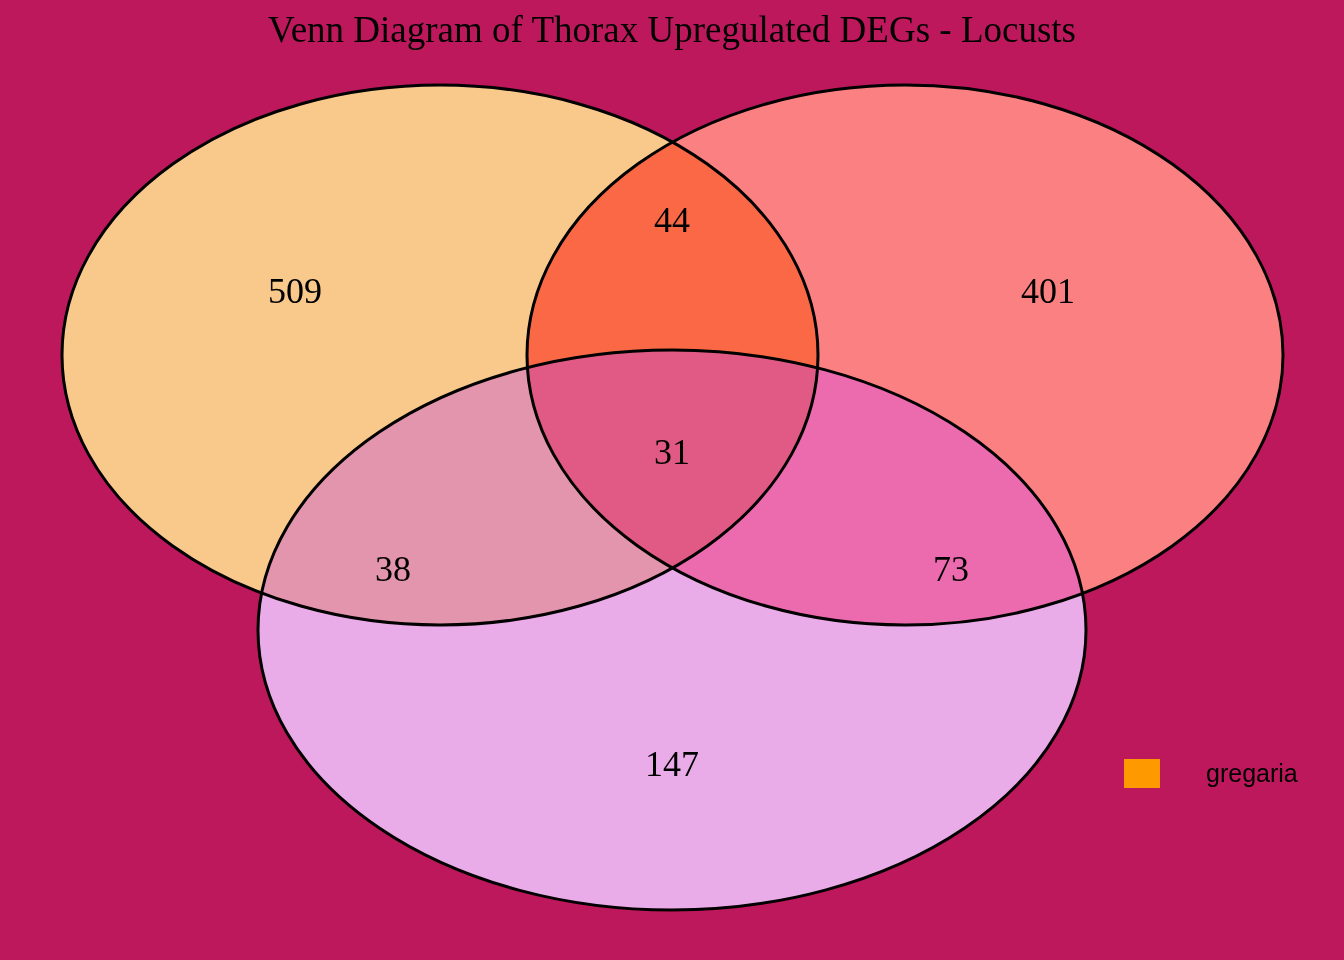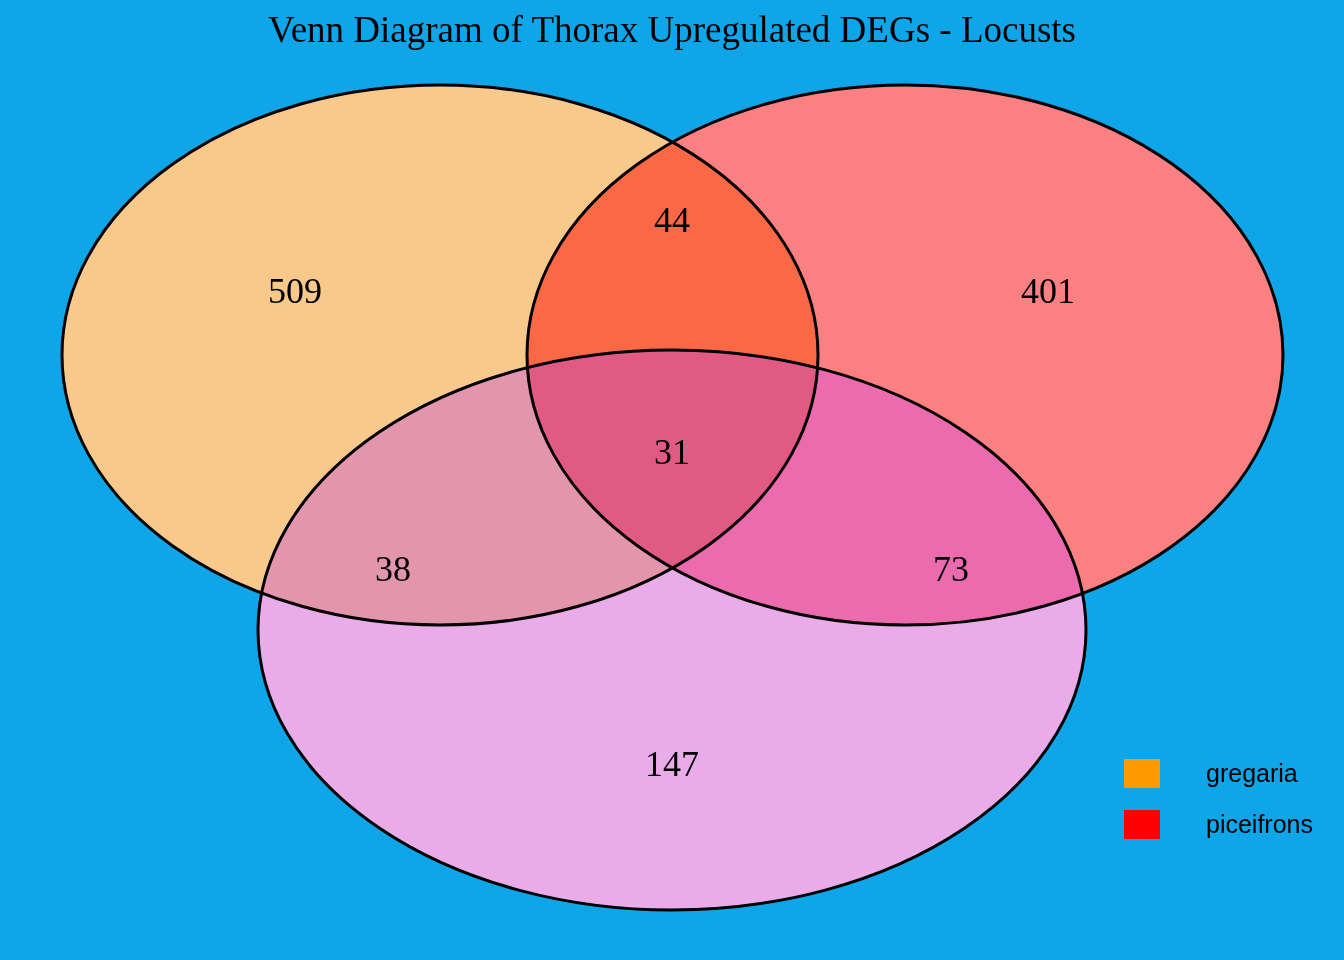--- a/index.html
+++ b/index.html
@@ -5,21 +5,21 @@
 <style>
   html, body {
     margin: 0;
     padding: 0;
     background: #ffffff;
   }
   #page {
     position: relative;
     width: 1344px;
     height: 960px;
-    background: #0ea5e9;
+    background: #be185d;
     overflow: hidden;
     font-family: "Liberation Serif", "DejaVu Serif", serif;
   }
   #title {
     position: absolute;
     left: 0;
     top: 8px;
     width: 1344px;
     text-align: center;
     font-family: "Liberation Serif", "DejaVu Serif", serif;
@@ -126,19 +126,15 @@
         <text class="count-label" x="951" y="573">73</text>
         <text class="count-label" x="672" y="456">31</text>
       </g>
   </svg>
 
   <div id="legend">
       <div class="legend-row">
         <span class="legend-swatch" style="background: rgb(255, 153, 0);"></span>
         <span class="legend-label">gregaria</span>
       </div>
-      <div class="legend-row">
-        <span class="legend-swatch" style="background: rgb(255, 0, 0);"></span>
-        <span class="legend-label">piceifrons</span>
-      </div>
     </div>
 
 </div>
 
 </body></html>

